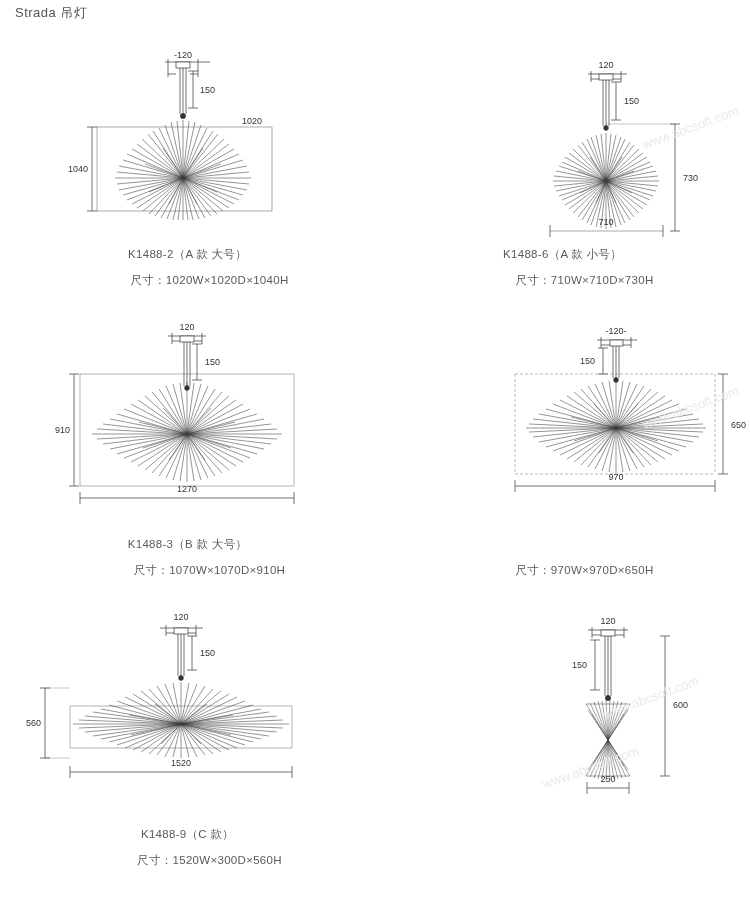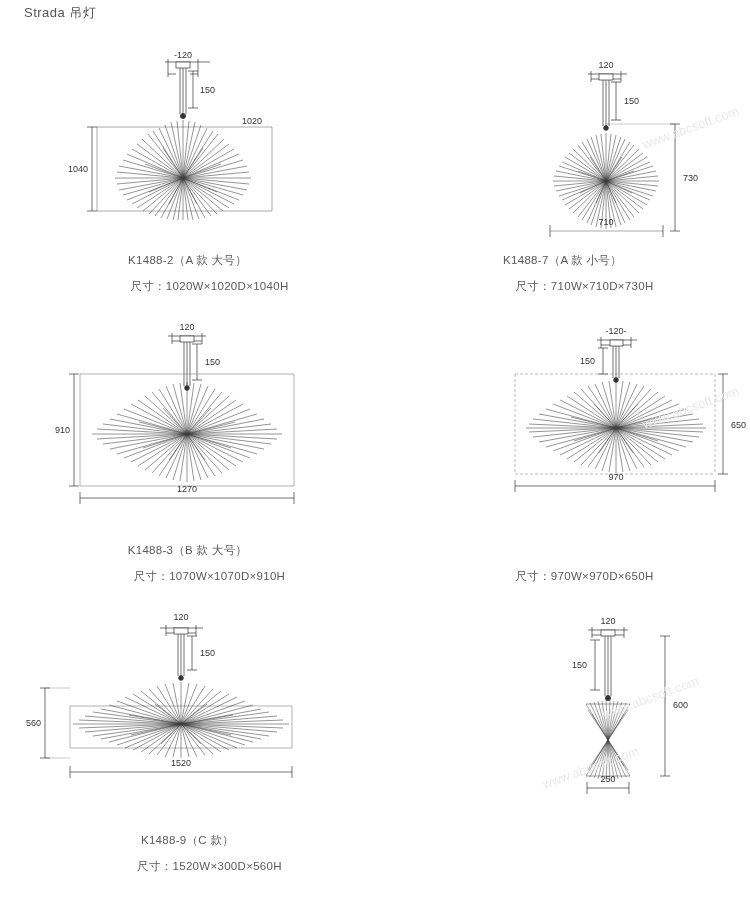--- a/index.html
+++ b/index.html
@@ -11,21 +11,21 @@
     width: 750px;
     height: 898px;
     font-family: "Liberation Sans", sans-serif;
     color: #444;
     position: relative;
     overflow: hidden;
   }
   .page-title {
     position: absolute;
     top: 4px;
-    left: 24px;
+    left: 15px;
     font-size: 13px;
     color: #555;
     letter-spacing: 0.5px;
   }
   .grid {
     position: absolute;
     top: 26px;
     left: 0;
     width: 750px;
     height: 870px;
@@ -38,21 +38,21 @@
   }
   .figure {
     position: relative;
     width: 100%;
     height: 218px;
   }
   .captions {
     position: absolute;
     left: 0;
     right: 0;
-    bottom: 22px;
+    bottom: 28px;
     text-align: center;
   }
   .cap-model {
     font-size: 11.5px;
     color: #5a5a5a;
     margin-bottom: 11px;
     letter-spacing: 0.3px;
   }
   .cap-size {
     font-size: 11.5px;
@@ -294,21 +294,21 @@
               <line x1="0" y1="0" x2="-10" y2="22"></line>
           </g>
         </g>
         <text class="dim-text" x="231" y="42" text-anchor="middle">120</text>
         <text class="dim-text" x="249" y="78">150</text>
         <text class="dim-text" x="231" y="199" text-anchor="middle">710</text>
         <text class="dim-text" x="308" y="155">730</text>
       </svg>
     </div>
     <div class="captions">
-      <div class="cap-model">K1488-7（A 款 小号）</div>
+      <div class="cap-model">K1488-6（A 款 小号）</div>
       <div class="cap-size">尺寸：710W×710D×730H</div>
     </div>
   </div>
 
   <div class="cell">
     <div class="figure">
       <svg width="375" height="218" viewBox="0 0 375 218">
         <g stroke="#333" fill="none" stroke-width="0.7">
           <line x1="168" y1="20" x2="206" y2="20"></line>
           <rect x="180" y="20" width="14" height="6" fill="#fff"></rect>

